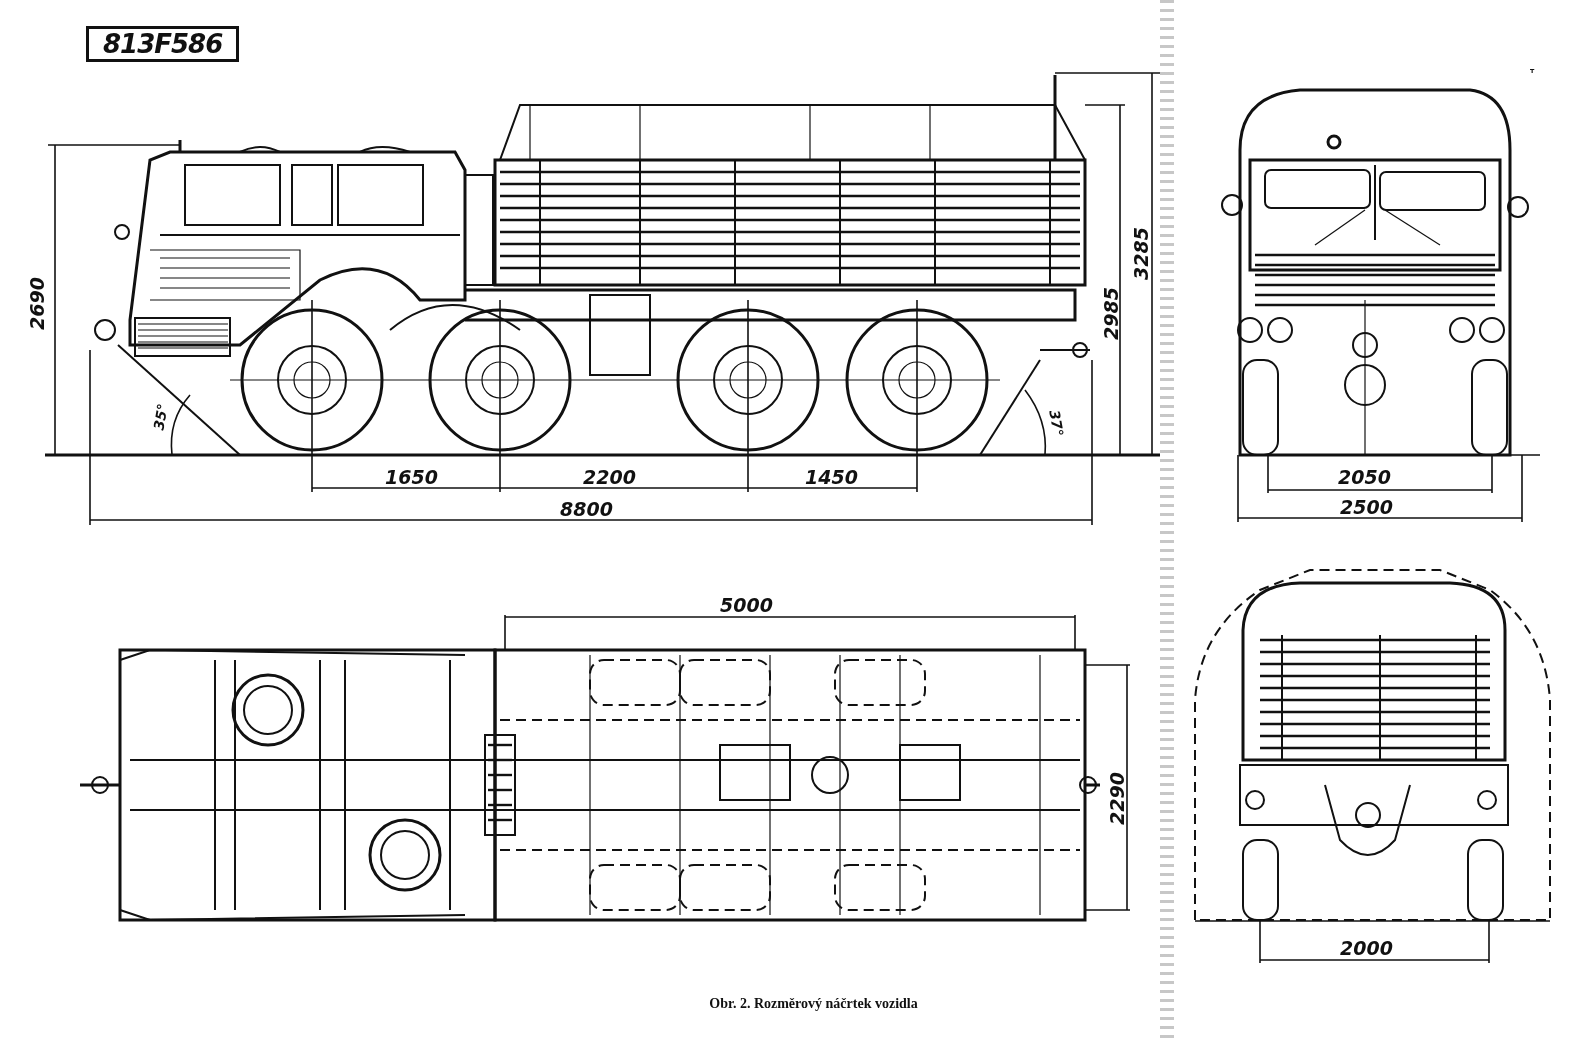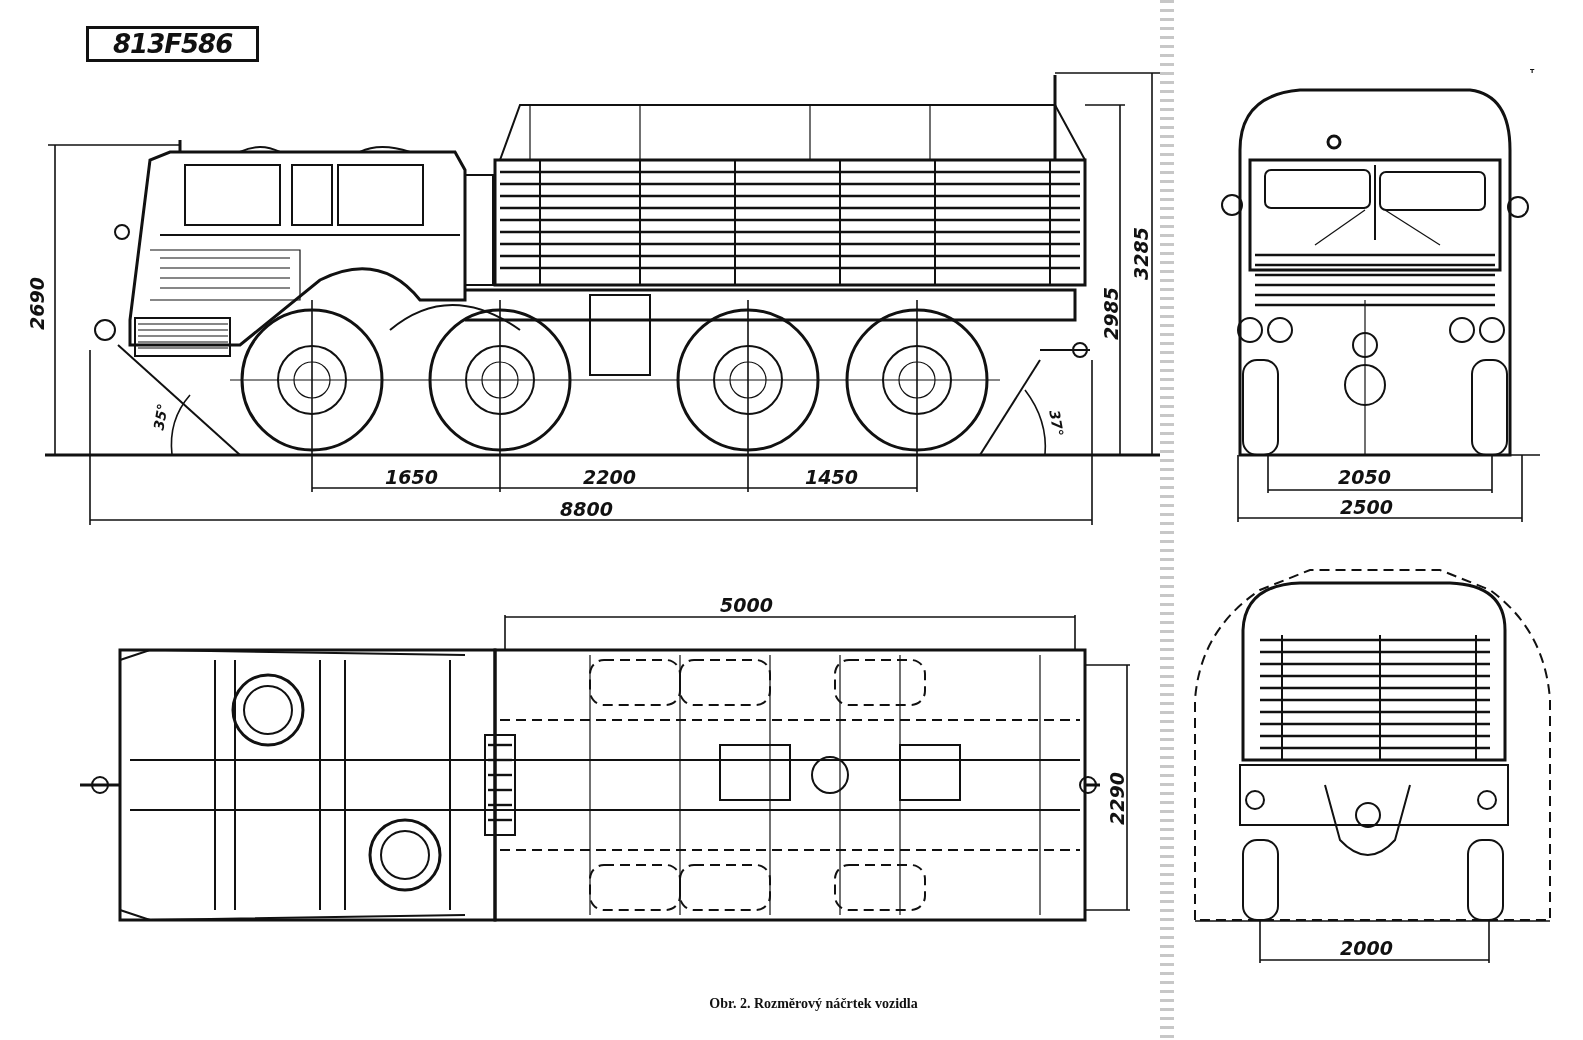--- a/index.html
+++ b/index.html
@@ -6,21 +6,21 @@
   body{width:1583px;height:1040px;position:relative;overflow:hidden;font-family:"DejaVu Sans",sans-serif;color:#111;}
   svg{position:absolute;left:0;top:0;}
   .ln{stroke:#111;fill:none;stroke-width:2;}
   .thin{stroke:#111;fill:none;stroke-width:1.2;}
   .thick{stroke:#111;fill:none;stroke-width:3;}
   .dash{stroke:#111;fill:none;stroke-width:2;stroke-dasharray:10 6;}
   .dim{stroke:#111;fill:none;stroke-width:1.6;}
   .dimtxt{font-family:"DejaVu Sans",sans-serif;font-style:italic;font-weight:bold;font-size:19px;fill:#111;}
   .angtxt{font-family:"DejaVu Sans",sans-serif;font-style:italic;font-weight:bold;font-size:14px;fill:#111;}
   .slat{stroke:#111;stroke-width:2.4;}
-  #drawing-id{position:absolute;left:86px;top:26px;padding:0 24px;border:3px solid #111;font-family:"DejaVu Sans",sans-serif;font-style:italic;font-weight:bold;font-size:26px;line-height:30px;letter-spacing:-1px;}
+  #drawing-id{position:absolute;left:86px;top:26px;padding:0 14px;border:3px solid #111;font-family:"DejaVu Sans",sans-serif;font-style:italic;font-weight:bold;font-size:26px;line-height:30px;letter-spacing:-1px;}
   #caption{position:absolute;left:0;width:1583px;top:996px;text-align:center;font-family:"Liberation Serif","DejaVu Serif",serif;font-weight:bold;font-size:14px;padding-left:44px;box-sizing:border-box;}
   #fold{position:absolute;left:1160px;top:0;width:14px;height:1040px;background:repeating-linear-gradient(180deg,#999 0 3px,transparent 3px 9px);opacity:.55;}
   #corner-mark{position:absolute;left:1530px;top:68px;font-size:10px;font-weight:bold;}
 </style>
 </head>
 <body>
 
 <div id="drawing-id">813F586</div>
 <div id="fold"></div>
 <div id="corner-mark">ᵀ</div>

